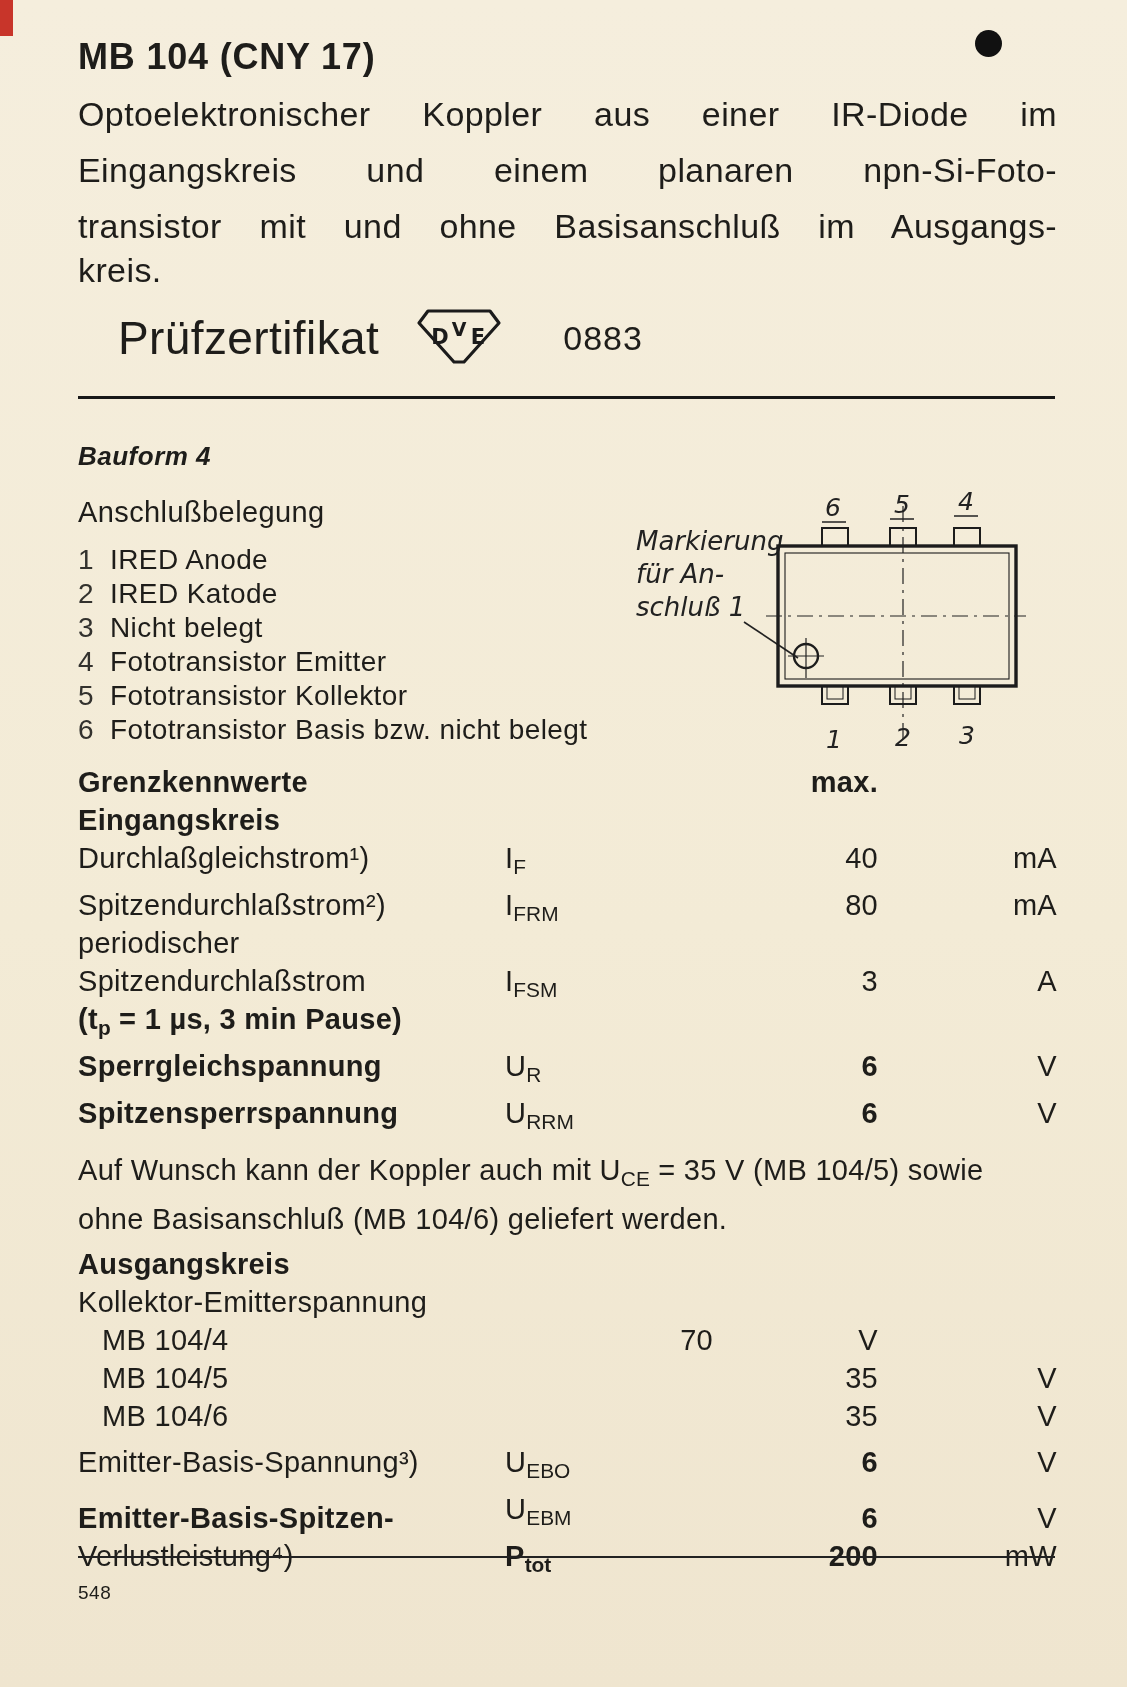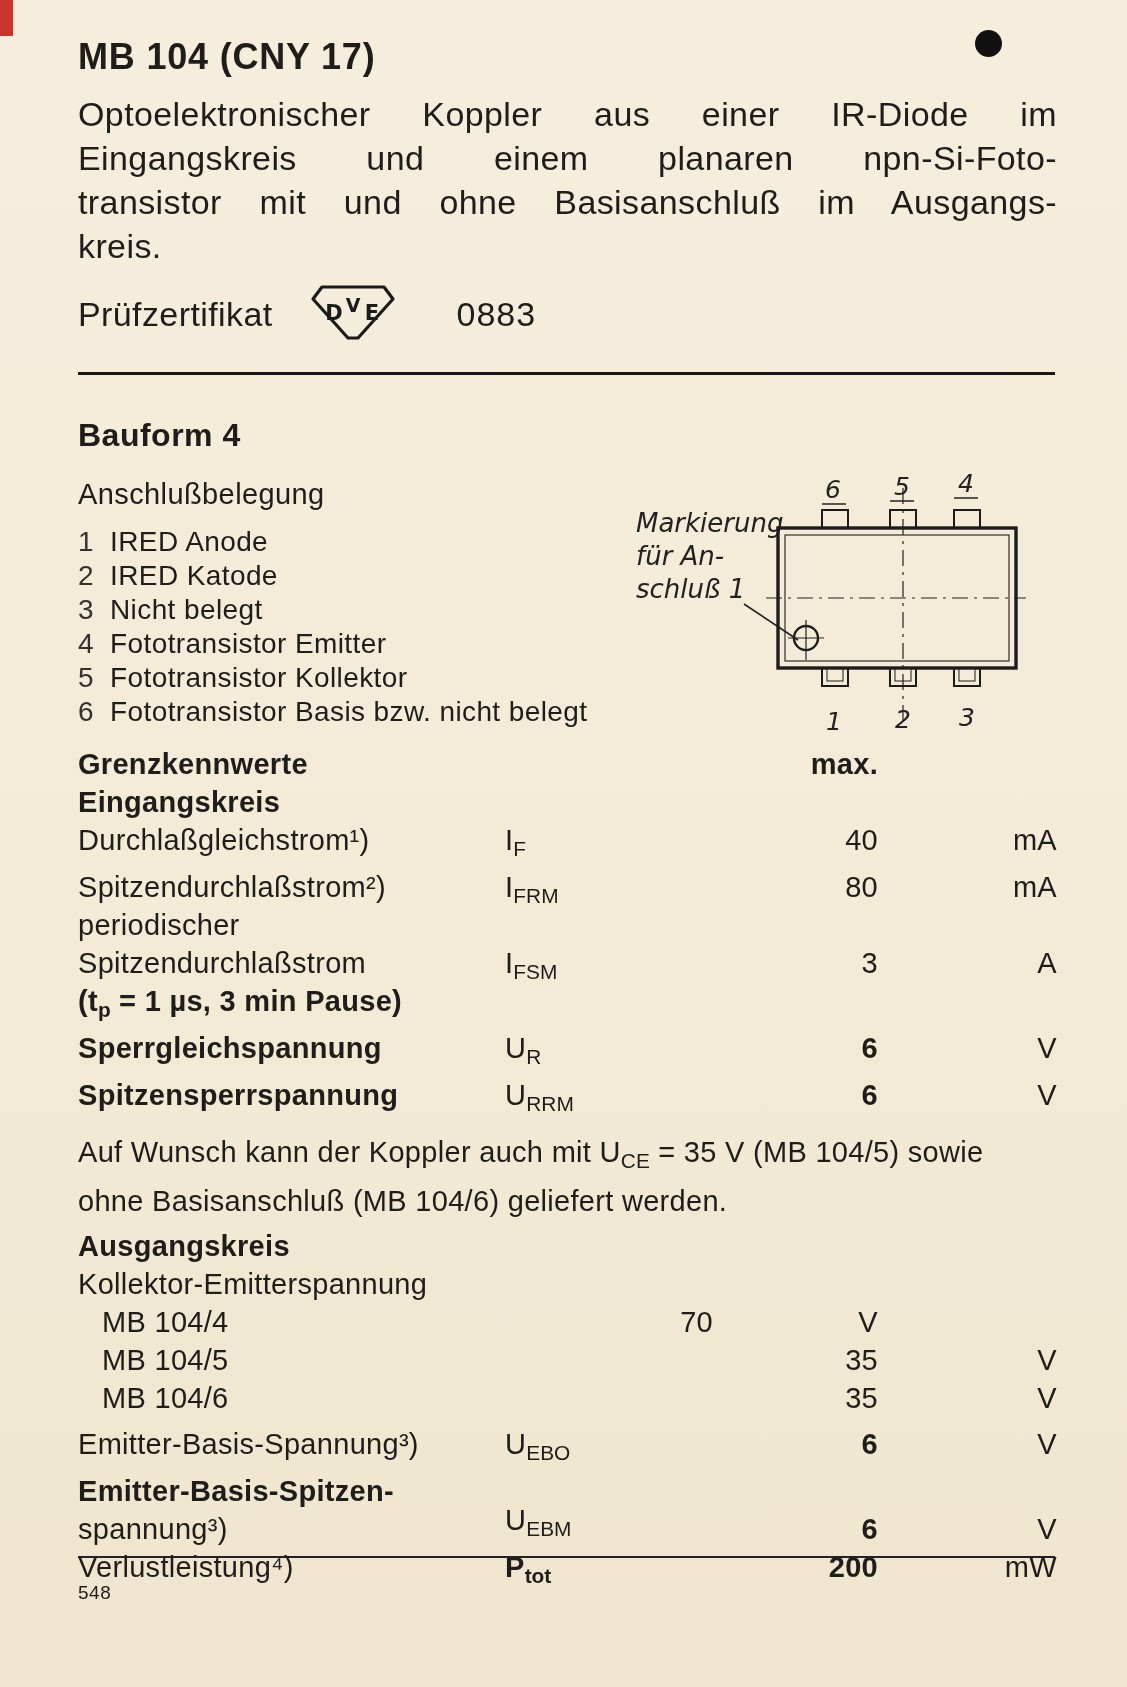--- a/index.html
+++ b/index.html
@@ -11,29 +11,29 @@
     position:relative;overflow:hidden;
     -webkit-font-smoothing:antialiased;
   }
   .page{position:relative;width:1127px;height:1687px;}
   .corner-mark{position:absolute;left:0;top:0;width:13px;height:36px;background:#c8352a;}
   .punch-dot{position:absolute;left:975px;top:30px;width:27px;height:27px;border-radius:50%;background:#111;}
   .content{padding:26px 70px 0 78px;}
 
   .title{font-size:36px;font-weight:bold;letter-spacing:.8px;margin:10px 0 14px 0;}
   .intro{font-size:34px;line-height:44px;letter-spacing:.4px;}
-  .intro .jline{text-align:justify;text-align-last:justify;}
+  .intro .jline{text-align:justify;text-align-last:justify;margin-top:12px;}
   .cert-row{display:flex;align-items:center;margin-top:12px;}
-  .cert-label{font-size:34px;letter-spacing:.4px;}
+  .cert-label{font-size:46px;letter-spacing:.4px;margin-left:40px;}
   .cert-logo{margin-left:34px;}
   .cert-number{font-size:34px;margin-left:58px;letter-spacing:1px;}
   .rule{border:none;border-top:3px solid #181818;margin:24px 0 0 0;width:977px;}
   .rule-thin{border:none;border-top:2px solid #222;width:977px;margin:0;}
 
-  .bauform{font-size:32px;font-weight:bold;letter-spacing:.5px;margin-top:42px;}
+  .bauform{font-size:26px;font-weight:bold;letter-spacing:.5px;margin-top:42px;font-style:italic;}
   .pin-head{font-size:29px;letter-spacing:.4px;margin-top:24px;}
   .pin-list{margin-top:14px;position:relative;}
   .pin-item{font-size:28px;line-height:34px;letter-spacing:.4px;display:flex;}
   .pin-num{width:32px;color:#33322e;}
   .diagram{position:absolute;left:548px;top:-55px;width:440px;height:280px;}
 
   .table{margin-top:16px;font-size:29px;letter-spacing:.3px;}
   .trow{display:grid;grid-template-columns:425px 210px 165px 1fr;line-height:38px;align-items:start;}
   .trow.align-end{align-items:end;}
   .lab{}
@@ -249,21 +249,20 @@
       <div class="trow" style="margin-top:8px;">
         <div class="lab">Emitter-Basis-Spannung³)</div>
         <div class="sym"><span>U</span><span class="sub">EBO</span></div>
         <div class="val bold">6</div>
         <div class="unit">V</div>
       </div>
 
       <div class="trow align-end">
         <div class="lab">
           <div class="bold">Emitter-Basis-Spitzen-</div>
-          <div>spannung³)</div>
         </div>
         <div class="sym"><span>U</span><span class="sub">EBM</span></div>
         <div class="val bold">6</div>
         <div class="unit">V</div>
       </div>
 
       <div class="trow">
         <div class="lab">Verlustleistung⁴)</div>
         <div class="sym bold"><span>P</span><span class="sub">tot</span></div>
         <div class="val bold">200</div>

